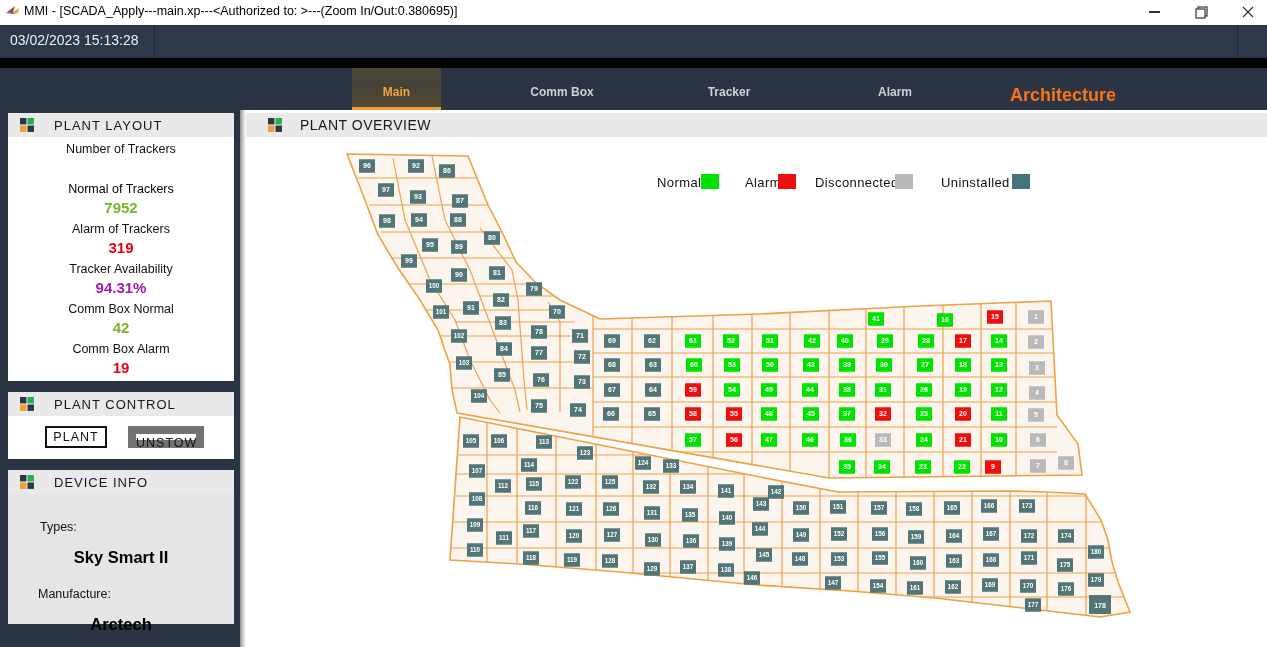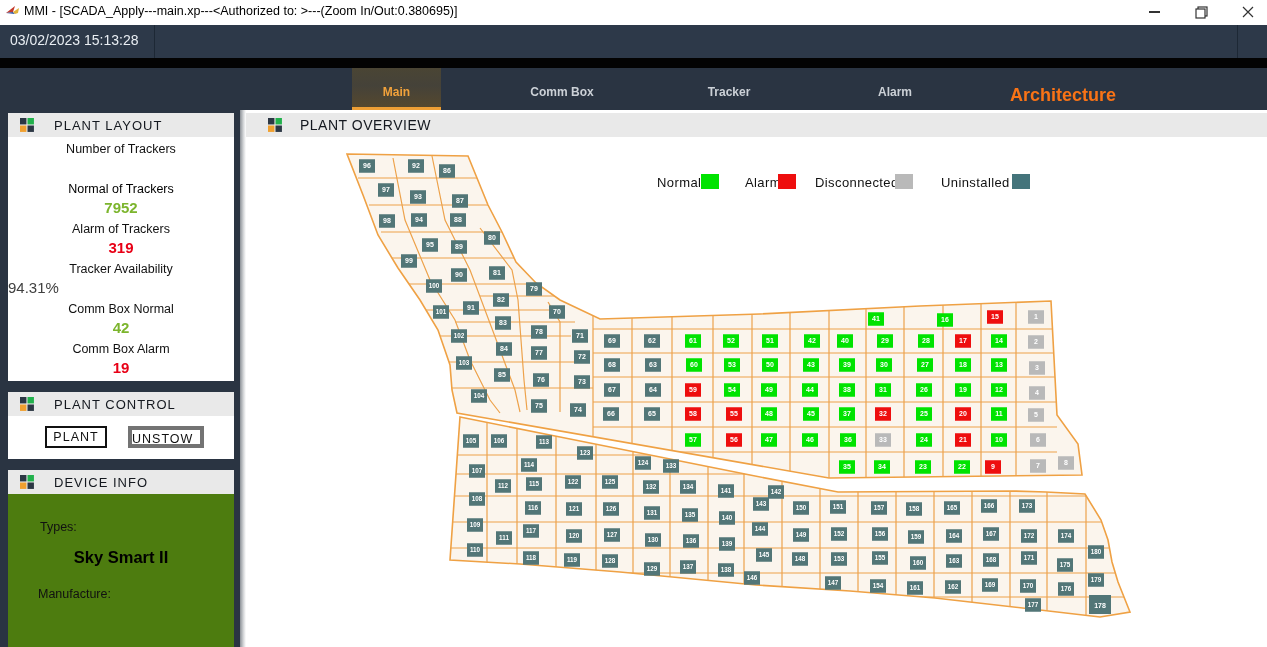--- a/index.html
+++ b/index.html
@@ -74,21 +74,21 @@
 
  <div class="abs" style="left:0;top:5px;width:226px;text-align:center;font-size:12.5px;color:#111">Number of Trackers</div>
 
  <div class="abs" style="left:0;top:45px;width:226px;text-align:center;font-size:12.5px;color:#000000">Normal of Trackers</div>
  <div class="abs" style="left:0;top:62px;width:226px;text-align:center;font-size:15px;font-weight:bold;color:#7cb52d">7952</div>
 
  <div class="abs" style="left:0;top:85px;width:226px;text-align:center;font-size:12.5px;color:#111">Alarm of Trackers</div>
  <div class="abs" style="left:0;top:102px;width:226px;text-align:center;font-size:15px;font-weight:bold;color:#e80016">319</div>
 
  <div class="abs" style="left:0;top:125px;width:226px;text-align:center;font-size:12.5px;color:#111">Tracker Availability</div>
- <div class="abs" style="left:0;top:142px;width:226px;font-size:15px;font-weight:normal;color:#404040">94.31%</div>
+ <div class="abs" style="left:0;top:142px;width:226px;text-align:center;font-size:15px;font-weight:bold;color:#a21caf">94.31%</div>
 
  <div class="abs" style="left:0;top:165px;width:226px;text-align:center;font-size:12.5px;color:#111">Comm Box Normal</div>
  <div class="abs" style="left:0;top:182px;width:226px;text-align:center;font-size:15px;font-weight:bold;color:#7cb52d">42</div>
 
  <div class="abs" style="left:0;top:205px;width:226px;text-align:center;font-size:12.5px;color:#111">Comm Box Alarm</div>
  <div class="abs" style="left:0;top:222px;width:226px;text-align:center;font-size:15px;font-weight:bold;color:#e80016">19</div>
 </div>
 
 <div class="abs hdr" style="left:8px;top:392px;width:226px;height:24px">
  <svg class="abs" style="left:12px;top:5px" width="15" height="15" viewBox="0 0 14 14">
@@ -97,41 +97,42 @@
       <rect y="7" width="6" height="6" fill="#f0a030"></rect>
       <rect x="7" y="7" width="6" height="6" fill="#2c3744"></rect>
     </svg>
  <div class="abs" style="left:46px;top:5px">PLANT CONTROL</div>
 </div>
 
 <div class="abs" style="left:8px;top:416px;width:226px;height:43px;background:#fff">
 
  <div class="abs" style="left:37px;top:10px;width:62px;height:22px;border:2px solid #111;background:#fff;text-align:center;font-size:12.5px;color:#111;line-height:18px;letter-spacing:1px">PLANT</div>
 
- <div class="abs" style="left:120px;top:10px;width:76px;height:22px;border:4px solid #737373;background:#fff;text-align:left;font-size:12.5px;color:#111;line-height:18px;letter-spacing:1px">UNSTOW</div>
+ <div class="abs" style="left:120px;top:10px;width:76px;height:22px;border:8px solid #737373;background:#fff;text-align:right;font-size:12.5px;color:#111;line-height:18px;letter-spacing:1px">UNSTOW</div>
 </div>
 
 <div class="abs hdr" style="left:8px;top:470px;width:226px;height:24px">
  <svg class="abs" style="left:12px;top:5px" width="15" height="15" viewBox="0 0 14 14">
       <rect width="6" height="6" fill="#2c3744"></rect>
       <rect x="7" width="6" height="6" fill="#22b14c"></rect>
       <rect y="7" width="6" height="6" fill="#f0a030"></rect>
       <rect x="7" y="7" width="6" height="6" fill="#2c3744"></rect>
     </svg>
  <div class="abs" style="left:46px;top:5px">DEVICE INFO</div>
 </div>
 
-<div class="abs" style="left:8px;top:494px;width:226px;height:153px;background:#4d7c0f">
+<div class="abs" style="left:8px;top:494px;width:226px;height:130px;background:#e5e5e5">
 
  <div class="abs" style="left:32px;top:26px;font-size:12.5px;color:#111">Types:</div>
 
  <div class="abs" style="left:0;top:54px;width:226px;text-align:center;font-size:16.5px;font-weight:bold;color:#000">Sky Smart II</div>
 
  <div class="abs" style="left:30px;top:93px;font-size:12.5px;color:#111">Manufacture:</div>
 
+ <div class="abs" style="left:0;top:121px;width:226px;text-align:center;font-size:16.5px;font-weight:bold;color:#000">Arctech</div>
 </div>
 
 <div class="abs hdr" style="left:246px;top:113px;width:1021px;height:24px">
  <svg class="abs" style="left:22px;top:5px" width="15" height="15" viewBox="0 0 14 14">
       <rect width="6" height="6" fill="#2c3744"></rect>
       <rect x="7" width="6" height="6" fill="#22b14c"></rect>
       <rect y="7" width="6" height="6" fill="#f0a030"></rect>
       <rect x="7" y="7" width="6" height="6" fill="#2c3744"></rect>
     </svg>
  <div class="abs" style="left:54px;top:4px;font-size:14px;letter-spacing:0.5px">PLANT OVERVIEW</div>

